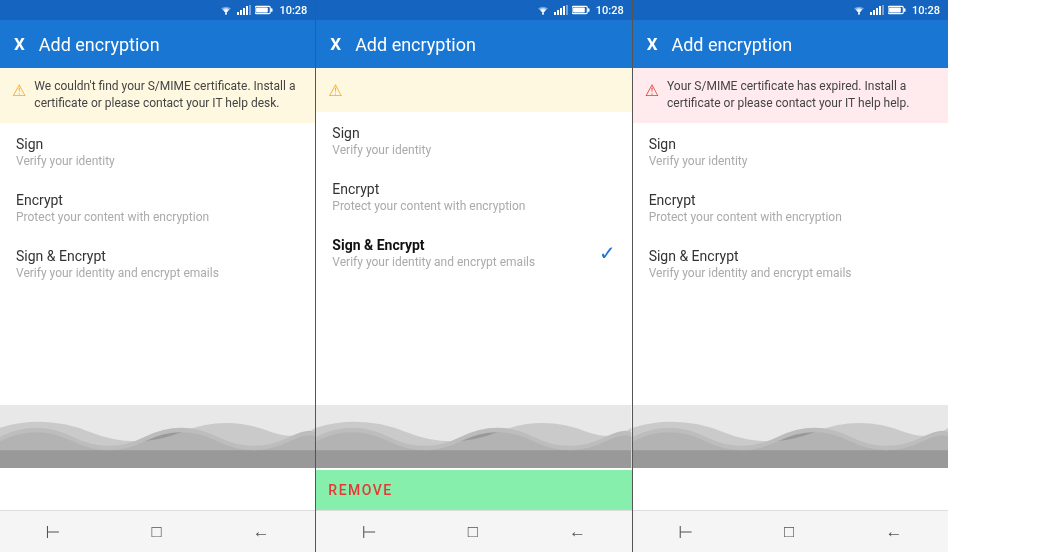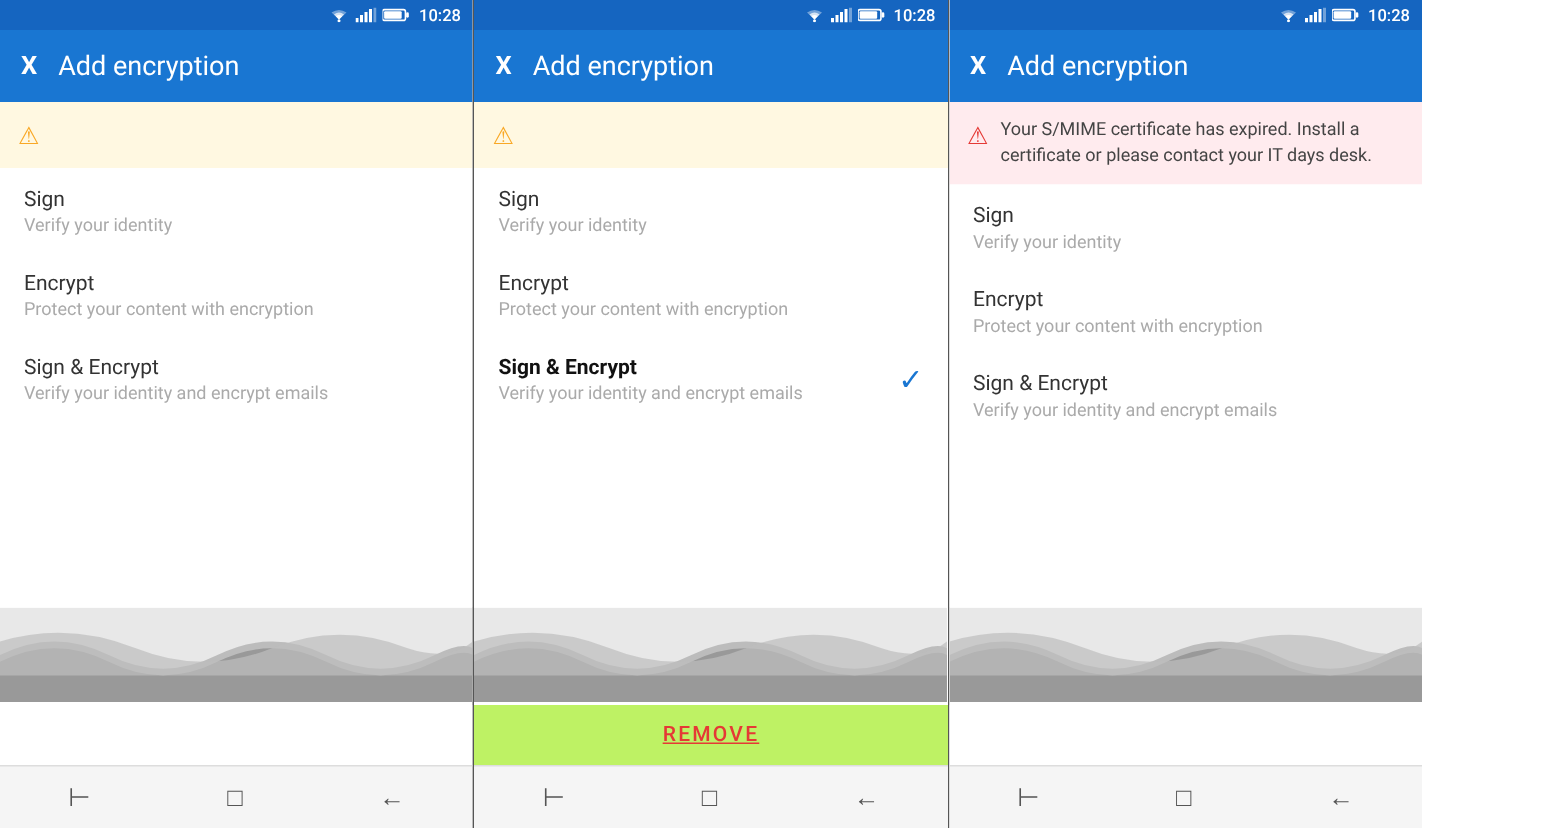--- a/index.html
+++ b/index.html
@@ -44,20 +44,21 @@
   </svg>
         </span>
     <span style="color:#fff;font-size:11px;font-weight:500;margin-left:2px;">10:28</span>
   </div>
       <div style="background: rgb(25, 118, 210); display: flex; align-items: center; padding: 0px 14px; height: 48px; gap: 14px;">
     <span style="color:#fff;font-size:17px;font-weight:bold;cursor:pointer;">X</span>
     <span style="color:#fff;font-size:18px;font-weight:400;flex:1;">Add encryption</span>
   </div>
       <div style="display: flex; align-items: flex-start; padding: 10px 12px; gap: 8px; font-size: 12px; line-height: 1.45; background: rgb(255, 248, 225); color: rgb(68, 68, 68);">
     <span style="color:#f9a825;font-size:16px;flex-shrink:0;margin-top:1px;">⚠</span>
+    <span style="font-size:12px;line-height:1.45;">We couldn't find your S/MIME certificate. Install a certificate or please contact your IT help desk.</span>
   </div>
       <div style="flex: 1 1 0%; display: flex; flex-direction: column; background: rgb(255, 255, 255);">
         <div style="padding: 13px 16px 11px; display: flex; justify-content: space-between; align-items: center; cursor: pointer;">
       <div>
         <div style="font-size:14px;color:#333;font-weight:400;">Sign</div>
         <div style="font-size:12px;color:#aaa;margin-top:2px;">Verify your identity</div>
       </div>
 
     </div>
         <div style="padding: 13px 16px 11px; display: flex; justify-content: space-between; align-items: center; cursor: pointer;">
@@ -145,21 +146,21 @@
       </div>
       <span style="color:#1976d2;font-size:20px;">✓</span>
     </div>
       </div>
       <div style="height: 65px; position: relative; overflow: hidden;"><svg viewBox="0 0 348 70" preserveAspectRatio="none" xmlns="http://www.w3.org/2000/svg">
     <rect width="348" height="70" fill="#e8e8e8"></rect>
     <path d="M0,35 Q40,15 80,35 Q120,55 160,35 Q200,15 240,35 Q280,55 320,35 Q340,25 348,30 L348,70 L0,70 Z" fill="#9e9e9e" opacity="0.6"></path>
     <path d="M0,40 Q40,20 80,40 Q120,60 160,40 Q200,20 240,40 Q280,60 320,40 Q340,30 348,35 L348,70 L0,70 Z" fill="#757575" opacity="0.5"></path>
     <path d="M0,25 Q50,10 100,30 Q150,50 200,30 Q250,10 300,30 Q330,40 348,25 L348,50 L0,50 Z" fill="#bdbdbd" opacity="0.7"></path>
   </svg></div>
-      <div style="text-align: center; padding: 12px; color: rgb(229, 57, 53); font-size: 14px; font-weight: 500; letter-spacing: 1.5px; cursor: pointer; background: #bef264; text-decoration: underline;">REMOVE</div>
+      <div style="text-align: left; padding: 12px; color: rgb(229, 57, 53); font-size: 14px; font-weight: 500; letter-spacing: 1.5px; cursor: pointer; background: #86efac;">REMOVE</div>
       <div style="background: rgb(245, 245, 245); display: flex; justify-content: space-around; align-items: center; height: 42px; border-top: 1px solid rgb(221, 221, 221);">
         <span style="color: rgb(85, 85, 85); font-size: 17px; cursor: pointer; padding: 8px;">⊢</span>
         <span style="color: rgb(85, 85, 85); font-size: 17px; cursor: pointer; padding: 8px;">□</span>
         <span style="color: rgb(85, 85, 85); font-size: 17px; cursor: pointer; padding: 8px;">←</span>
       </div>
     </div>
     <div style="flex: 1 1 0%; display: flex; flex-direction: column; border-right: none; background: rgb(255, 255, 255); overflow: hidden; position: relative;">
       <div style="background: rgb(21, 101, 192); display: flex; justify-content: flex-end; align-items: center; padding: 2px 8px; height: 20px; gap: 4px;">
     <span style="display:inline-flex;align-items:center;">
           <svg width="14" height="10" viewBox="0 0 16 12" fill="white" xmlns="http://www.w3.org/2000/svg">
@@ -186,21 +187,21 @@
   </svg>
         </span>
     <span style="color:#fff;font-size:11px;font-weight:500;margin-left:2px;">10:28</span>
   </div>
       <div style="background: rgb(25, 118, 210); display: flex; align-items: center; padding: 0px 14px; height: 48px; gap: 14px;">
     <span style="color:#fff;font-size:17px;font-weight:bold;cursor:pointer;">X</span>
     <span style="color:#fff;font-size:18px;font-weight:400;flex:1;">Add encryption</span>
   </div>
       <div style="display: flex; align-items: flex-start; padding: 10px 12px; gap: 8px; font-size: 12px; line-height: 1.45; background: rgb(255, 235, 238); color: rgb(68, 68, 68);">
     <span style="color:#e53935;font-size:16px;flex-shrink:0;margin-top:1px;">⚠</span>
-    <span style="font-size:12px;line-height:1.45;">Your S/MIME certificate has expired. Install a certificate or please contact your IT days desk.</span>
+    <span style="font-size:12px;line-height:1.45;">Your S/MIME certificate has expired. Install a certificate or please contact your IT help help.</span>
   </div>
       <div style="flex: 1 1 0%; display: flex; flex-direction: column; background: rgb(255, 255, 255);">
         <div style="padding: 13px 16px 11px; display: flex; justify-content: space-between; align-items: center; cursor: pointer;">
       <div>
         <div style="font-size:14px;color:#333;font-weight:400;">Sign</div>
         <div style="font-size:12px;color:#aaa;margin-top:2px;">Verify your identity</div>
       </div>
 
     </div>
         <div style="padding: 13px 16px 11px; display: flex; justify-content: space-between; align-items: center; cursor: pointer;">

